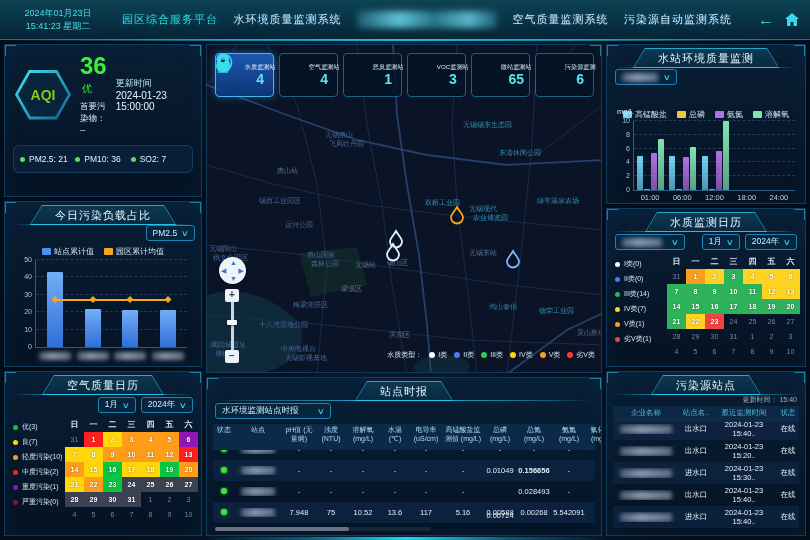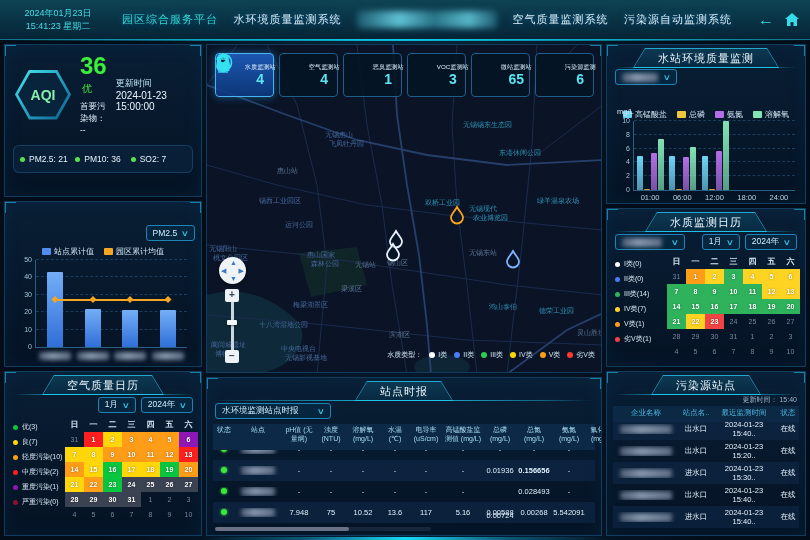--- a/index.html
+++ b/index.html
@@ -43,21 +43,21 @@
   .dd{display:inline-flex;align-items:center;gap:5px;height:16px;padding:0 6px;background:#062640;
     border:1px solid #1d84b8;border-radius:3px;font-size:8.5px;color:#cfeeff;cursor:pointer;white-space:nowrap;}
   .dd .chev{color:#35c6e8;font-size:8px;transform:scaleX(1.4);}
   .bb{display:inline-block;filter:blur(2px);border-radius:2px;opacity:.9;
     background:linear-gradient(90deg,#55637a,#95a5ba 40%,#67758c);}
   
   .park-top{display:flex;align-items:center;gap:9px;padding:9px 8px 2px 10px;}
   .hex-o{width:56px;height:50px;flex:none;clip-path:polygon(25% 0,75% 0,100% 50%,75% 100%,25% 100%,0 50%);
     background:linear-gradient(135deg,#45e9f2,#0b5d8e);display:flex;align-items:center;justify-content:center;}
   .hex-i{width:50px;height:44px;clip-path:polygon(25% 0,75% 0,100% 50%,75% 100%,25% 100%,0 50%);
-    background:#07243c;display:flex;align-items:center;justify-content:center;color:#86efac;font-weight:bold;font-size:14px;}
+    background:#07243c;display:flex;align-items:center;justify-content:center;color:#84cc16;font-weight:bold;font-size:14px;}
   .aqi-val{font-size:24px;font-weight:bold;color:#3bf03b;line-height:1;}
   .aqi-grade{font-size:10px;color:#3bf03b;margin-left:2px;}
   .aqi-sub{font-size:8.5px;color:#dfeffb;margin-top:5px;}
   .upd-label{font-size:9px;color:#bfe3f5;}
   .upd-val{font-size:10px;color:#eaf6ff;}
   .metrics{margin:8px 8px 0;background:rgba(12,40,70,.55);border:1px solid rgba(40,120,180,.35);
     border-radius:6px;padding:8px 6px;display:grid;grid-template-columns:repeat(3,1fr);row-gap:12px;}
   .m-item{display:flex;align-items:center;gap:4px;font-size:8.5px;color:#e8f3fc;white-space:nowrap;}
   .dot{width:5px;height:5px;border-radius:50%;flex:none;}
   
@@ -171,20 +171,25 @@
               <span>PM10: 36</span>
             </div>
             <div class="m-item">
               <span class="dot" style="background: rgb(86, 226, 74);"></span>
               <span>SO2: 7</span>
             </div>
           </div>
       </div>
 
       <div class="panel">
+        <div class="ptitle">
+            <div class="plate-o">
+              <div class="plate-i">今日污染负载占比</div>
+            </div>
+          </div>
         <div class="dd" style="position:absolute;right:6px;top:23px">
           <span>PM2.5</span>
             <span class="chev">∨</span>
         </div>
         <div class="legend-row" id="load-legend" style="position:absolute;left:0;right:0;top:44px">
             <span class="lg-item">
               <span class="lg-sw" style="background: rgb(79, 141, 240);"></span>
               <span>站点累计值</span>
             </span>
             <span class="lg-item">
@@ -555,21 +560,21 @@
               </div>
               <div class="trow">
                 <div class="tc" style="width: 22px;"><span class="dot" style="background: rgb(60, 230, 60); box-shadow: rgb(60, 230, 60) 0px 0px 3px; width: 6px; height: 6px; display: inline-block;"></span></div>
                 <div class="tc" style="width: 46px;"><span class="bb" style="width: 34px; height: 9px; vertical-align: middle;"></span></div>
                 <div class="tc" style="width: 36px;">-</div>
                 <div class="tc" style="width: 28px;">-</div>
                 <div class="tc" style="width: 36px;">-</div>
                 <div class="tc" style="width: 28px;">-</div>
                 <div class="tc" style="width: 34px;">-</div>
                 <div class="tc" style="width: 40px;">-</div>
-                <div class="tc" style="width: 34px;">0.01936</div>
+                <div class="tc" style="width: 34px;">0.01049</div>
                 <div class="tc" style="width: 34px; font-weight: bold;">0.156656</div>
                 <div class="tc" style="width: 36px;">-</div>
                 <div class="tc" style="width: 28px;">-</div>
               </div>
               <div class="trow">
                 <div class="tc" style="width: 22px;"><span class="dot" style="background: rgb(60, 230, 60); box-shadow: rgb(60, 230, 60) 0px 0px 3px; width: 6px; height: 6px; display: inline-block;"></span></div>
                 <div class="tc" style="width: 46px;"><span class="bb" style="width: 34px; height: 9px; vertical-align: middle;"></span></div>
                 <div class="tc" style="width: 36px;">-</div>
                 <div class="tc" style="width: 28px;">-</div>
                 <div class="tc" style="width: 36px;">-</div>

